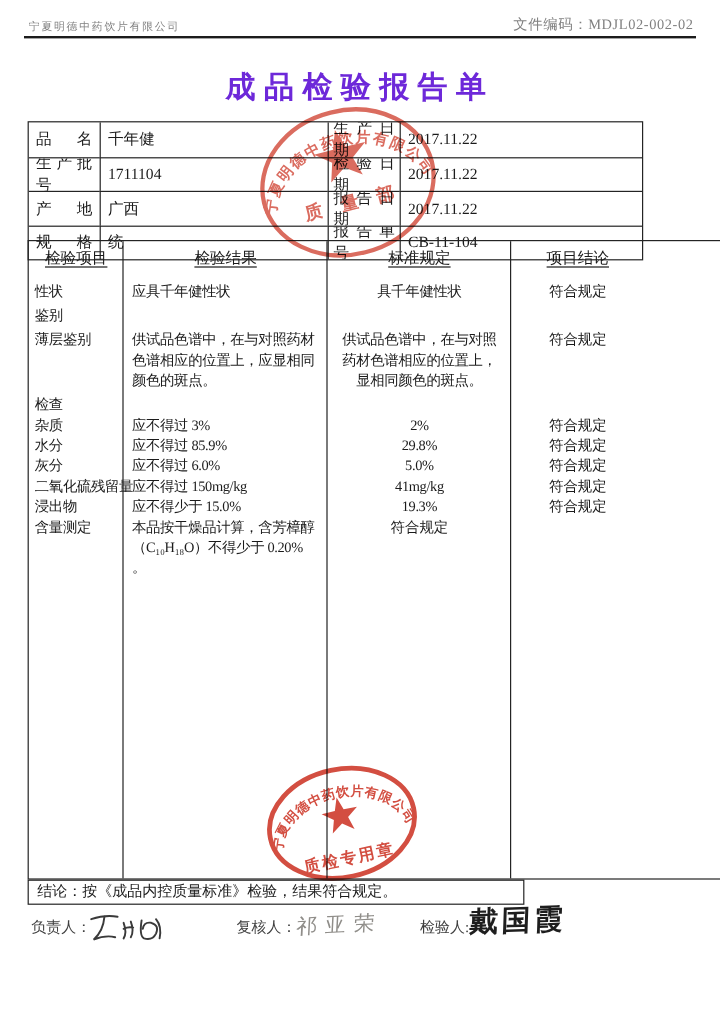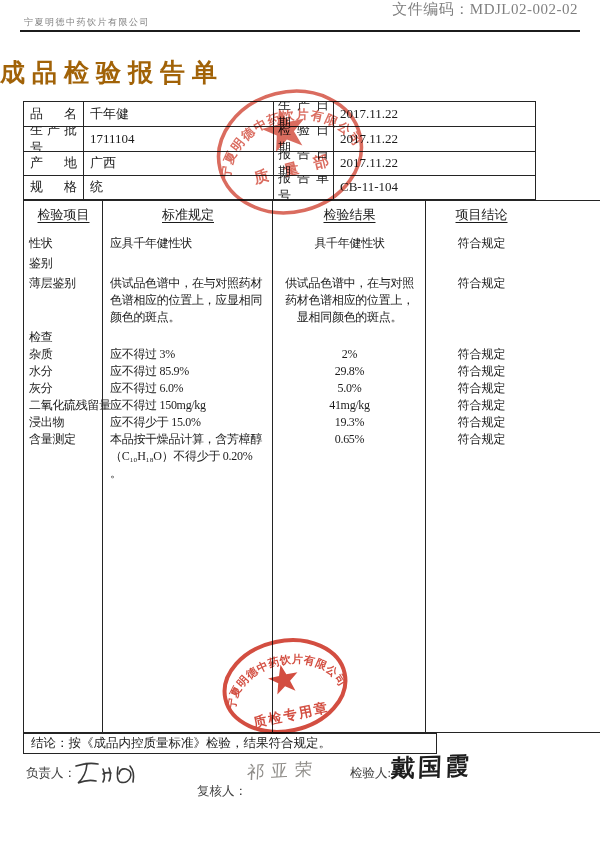--- a/index.html
+++ b/index.html
@@ -3,26 +3,26 @@
 <meta charset="utf-8">
 <style>
   html,body{margin:0;padding:0;}
   body{
     width:600px;height:848px;position:relative;background:#ffffff;
     font-family:"Liberation Serif","DejaVu Serif",serif;color:#1b1b1b;
     overflow:hidden;
   }
   
   .hdr-left{position:absolute;left:24px;top:16px;font-size:9px;color:#4a4a4a;opacity:.7;letter-spacing:1.5px;}
-  .hdr-right{position:absolute;right:22px;top:0;font-size:15px;color:#4a4a4a;opacity:.7;letter-spacing:.5px;}
+  .hdr-right{position:absolute;right:22px;top:12px;font-size:12px;color:#4a4a4a;opacity:.7;letter-spacing:.5px;}
   .hdr-rule{position:absolute;left:20px;top:30px;width:560px;border-top:2px solid #1c1c1c;}
-  .title{position:absolute;left:0;top:56px;width:100%;
-         font-size:25px;font-weight:bold;letter-spacing:7px;color:#a16207;}
-  
-  .info-table{position:absolute;left:23px;top:101px;width:513px;height:99px;
+  .title{position:absolute;left:0;top:56px;width:100%;text-align:center;
+         font-size:25px;font-weight:bold;letter-spacing:7px;color:#6d28d9;}
+  
+  .info-table{position:absolute;left:23px;top:101px;width:513px;height:116px;
     border:1.5px solid #242424;box-sizing:border-box;display:grid;
     grid-template-columns:59px 190px 60px 1fr;grid-template-rows:repeat(4,1fr);
     font-size:13px;}
   .info-table .cell{border-top:1px solid #242424;border-left:1px solid #242424;
     padding:0 6px;box-sizing:border-box;display:flex;align-items:center;overflow:hidden;}
   .info-table .cell.fr{border-top:none}
   .info-table .cell.fc{border-left:none}
   .info-table .cell.c3{padding:0 4px;}
   .spread{display:block;width:100%;text-align:justify;text-align-last:justify;}
   
@@ -39,21 +39,21 @@
   .irow .c-res{padding:0 7px;letter-spacing:-.3px;text-align:center;}
   .irow .c-con{text-align:center;}
   .irow.gap{margin-bottom:3px;}
   
   .conclusion{position:absolute;left:23px;top:733px;width:414px;height:21px;
     border:1px solid #242424;box-sizing:border-box;font-size:12.5px;line-height:19px;
     padding-left:7px;overflow:hidden;}
   
   .sig-label{position:absolute;font-size:12.5px;color:#404040;}
   .sigl-1{left:26px;top:765px;}
-  .sigl-2{left:197px;top:765px;margin-top:18px;}
+  .sigl-2{left:197px;top:765px;}
   .sigl-3{left:350px;top:765px;}
   .sig-resp{position:absolute;left:72px;top:752px;}
   .sig-reviewer{position:absolute;left:247px;top:759px;font-size:17px;color:#8f8d89;
     letter-spacing:7px;transform:rotate(-3deg) skewX(-6deg);white-space:nowrap;}
   .sig-inspector{position:absolute;left:391px;top:751px;font-size:24px;font-weight:bold;color:#1e1e1e;
     letter-spacing:3px;transform:rotate(-2deg) skewX(-4deg);white-space:nowrap;}
   
   .stamp{position:absolute;mix-blend-mode:multiply;pointer-events:none;}
   .stamp-top{left:208px;top:82px;opacity:.78;}
   .stamp-bottom{left:217px;top:634px;opacity:.88;}
@@ -121,22 +121,22 @@
     </div>
 </div>
 
 <div class="insp">
   <div class="vline v1"></div>
   <div class="vline v2"></div>
   <div class="vline v3"></div>
 
   <div class="insp-head">
     <span>检验项目</span>
+    <span>检验结果</span>
     <span>标准规定</span>
-    <span>检验结果</span>
     <span>项目结论</span>
   </div>
 
   <div class="insp-body">
     <div class="irow gap">
       <div class="c-item">性状</div>
       <div class="c-std">应具千年健性状</div>
       <div class="c-res">具千年健性状</div>
       <div class="c-con">符合规定</div>
     </div>
@@ -184,21 +184,20 @@
     </div>
     <div class="irow">
       <div class="c-item">浸出物</div>
       <div class="c-std">应不得少于 15.0%</div>
       <div class="c-res">19.3%</div>
       <div class="c-con">符合规定</div>
     </div>
     <div class="irow">
       <div class="c-item">含量测定</div>
       <div class="c-std">本品按干燥品计算，含芳樟醇（C₁₀H₁₈O）不得少于 0.20% 。</div>
-      <div class="c-res">0.65%</div>
       <div class="c-con">符合规定</div>
     </div>
   </div>
 </div>
 
 <div class="conclusion">
   <span>结论：按《成品内控质量标准》检验，结果符合规定。</span>
 </div>
 
 <div class="sig-label sigl-1">负责人：</div>

